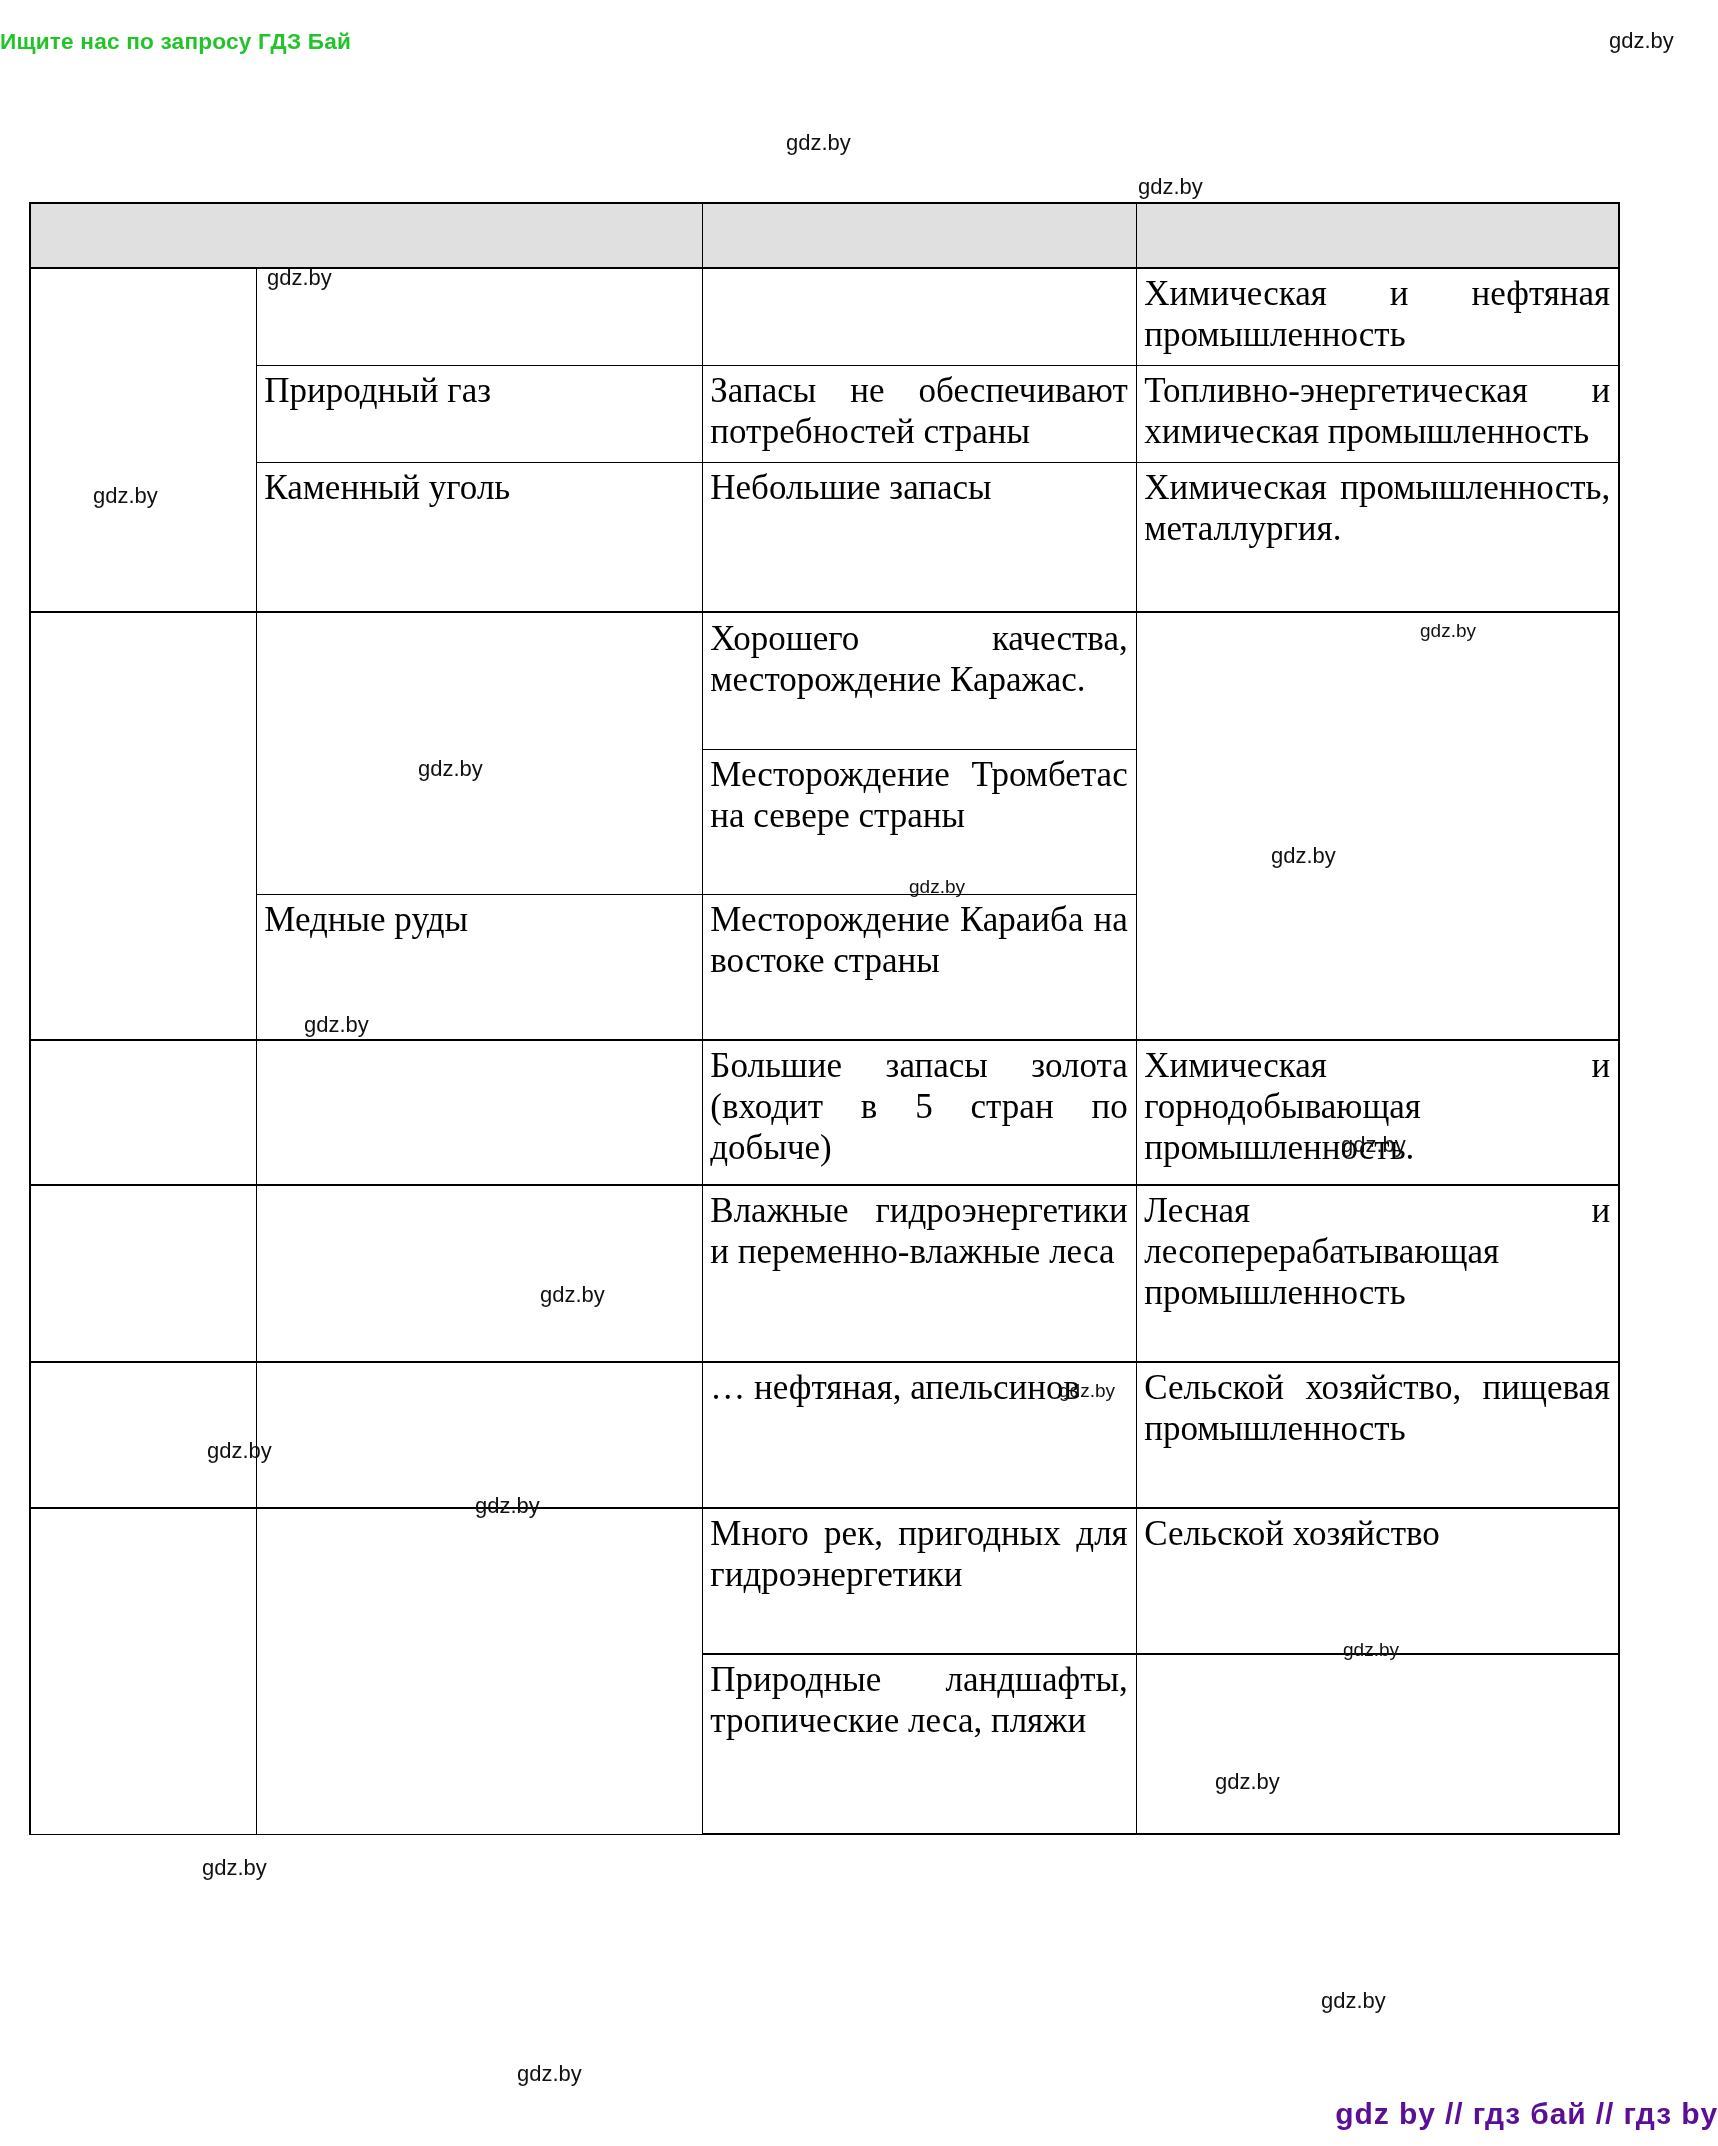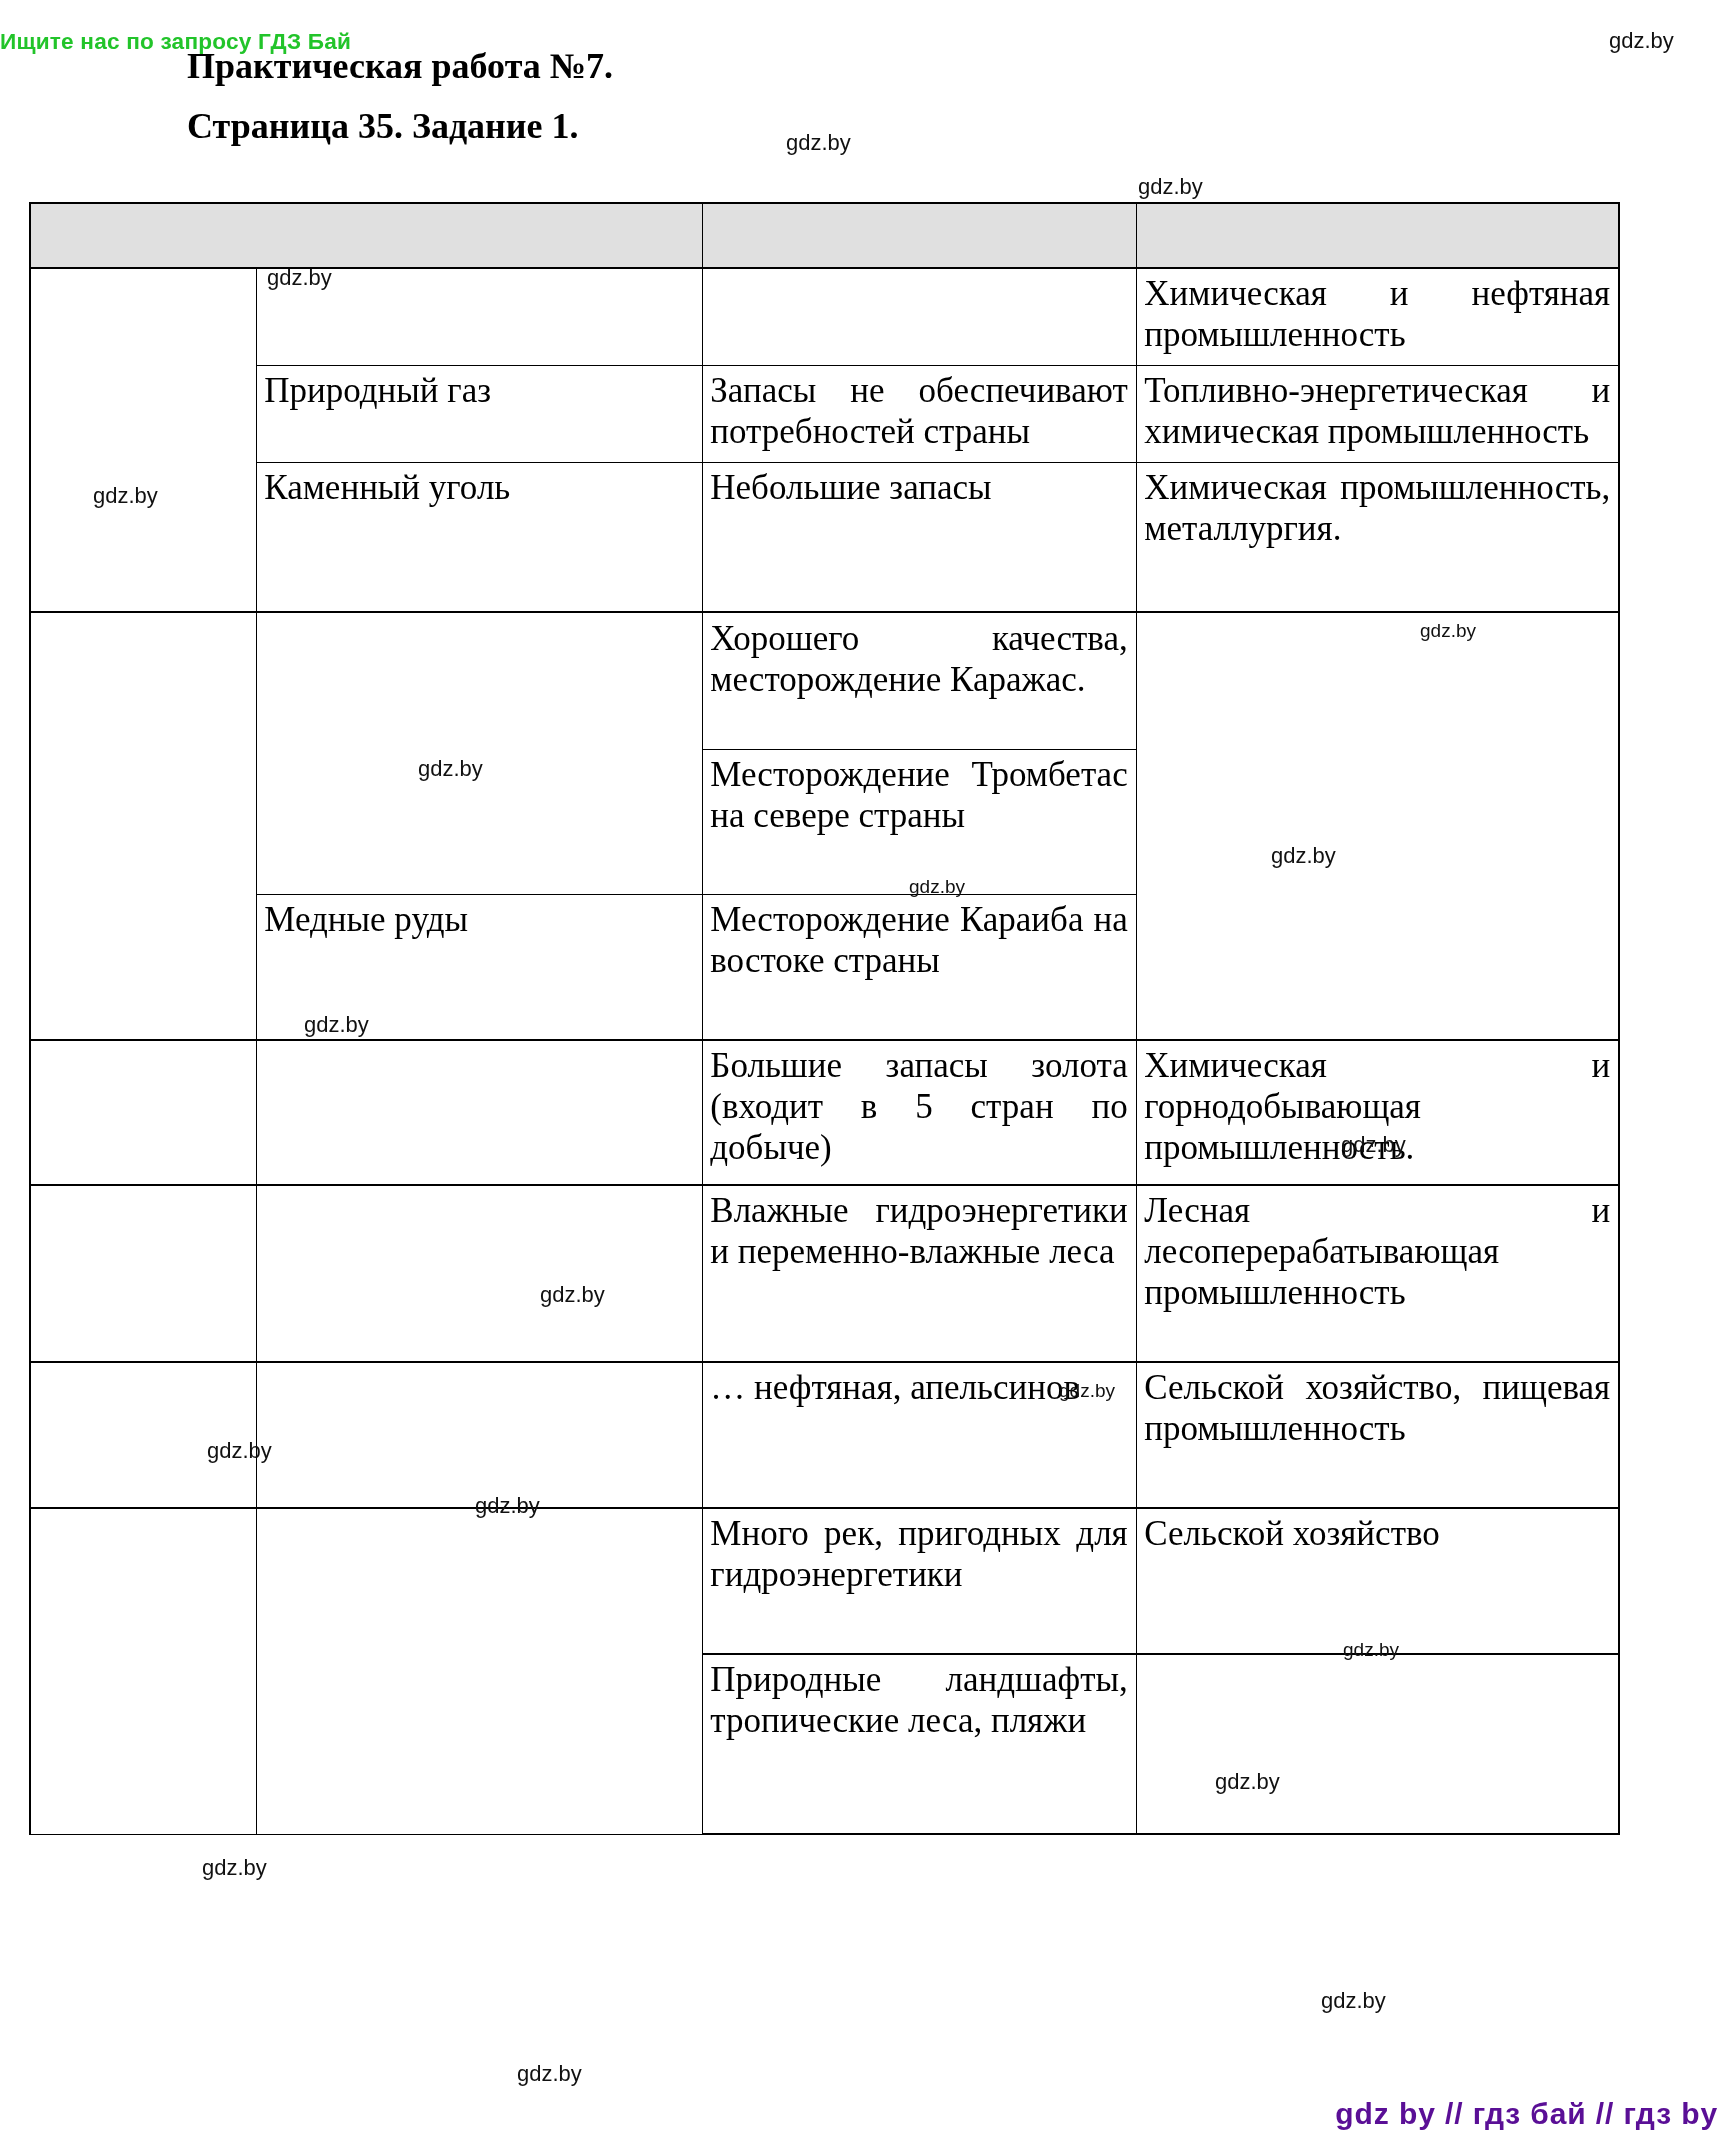--- a/index.html
+++ b/index.html
@@ -117,24 +117,20 @@
     letter-spacing: 0.9px;
   }
 </style>
 </head>
 <body>
 
 <div class="page">
 
   <div class="promo">Ищите нас по запросу ГДЗ Бай</div>
 
-  <div class="heading-block">
-    <div class="h-title">Практическая работа №7.</div>
-    <div class="h-title">Страница 35. Задание 1.</div>
-  </div>
 
   <div class="tbl-wrap">
     <table class="sheet">
       <colgroup>
         <col class="c1">
           <col class="c2">
           <col class="c3">
           <col class="c4">
       </colgroup>
       <tbody>

